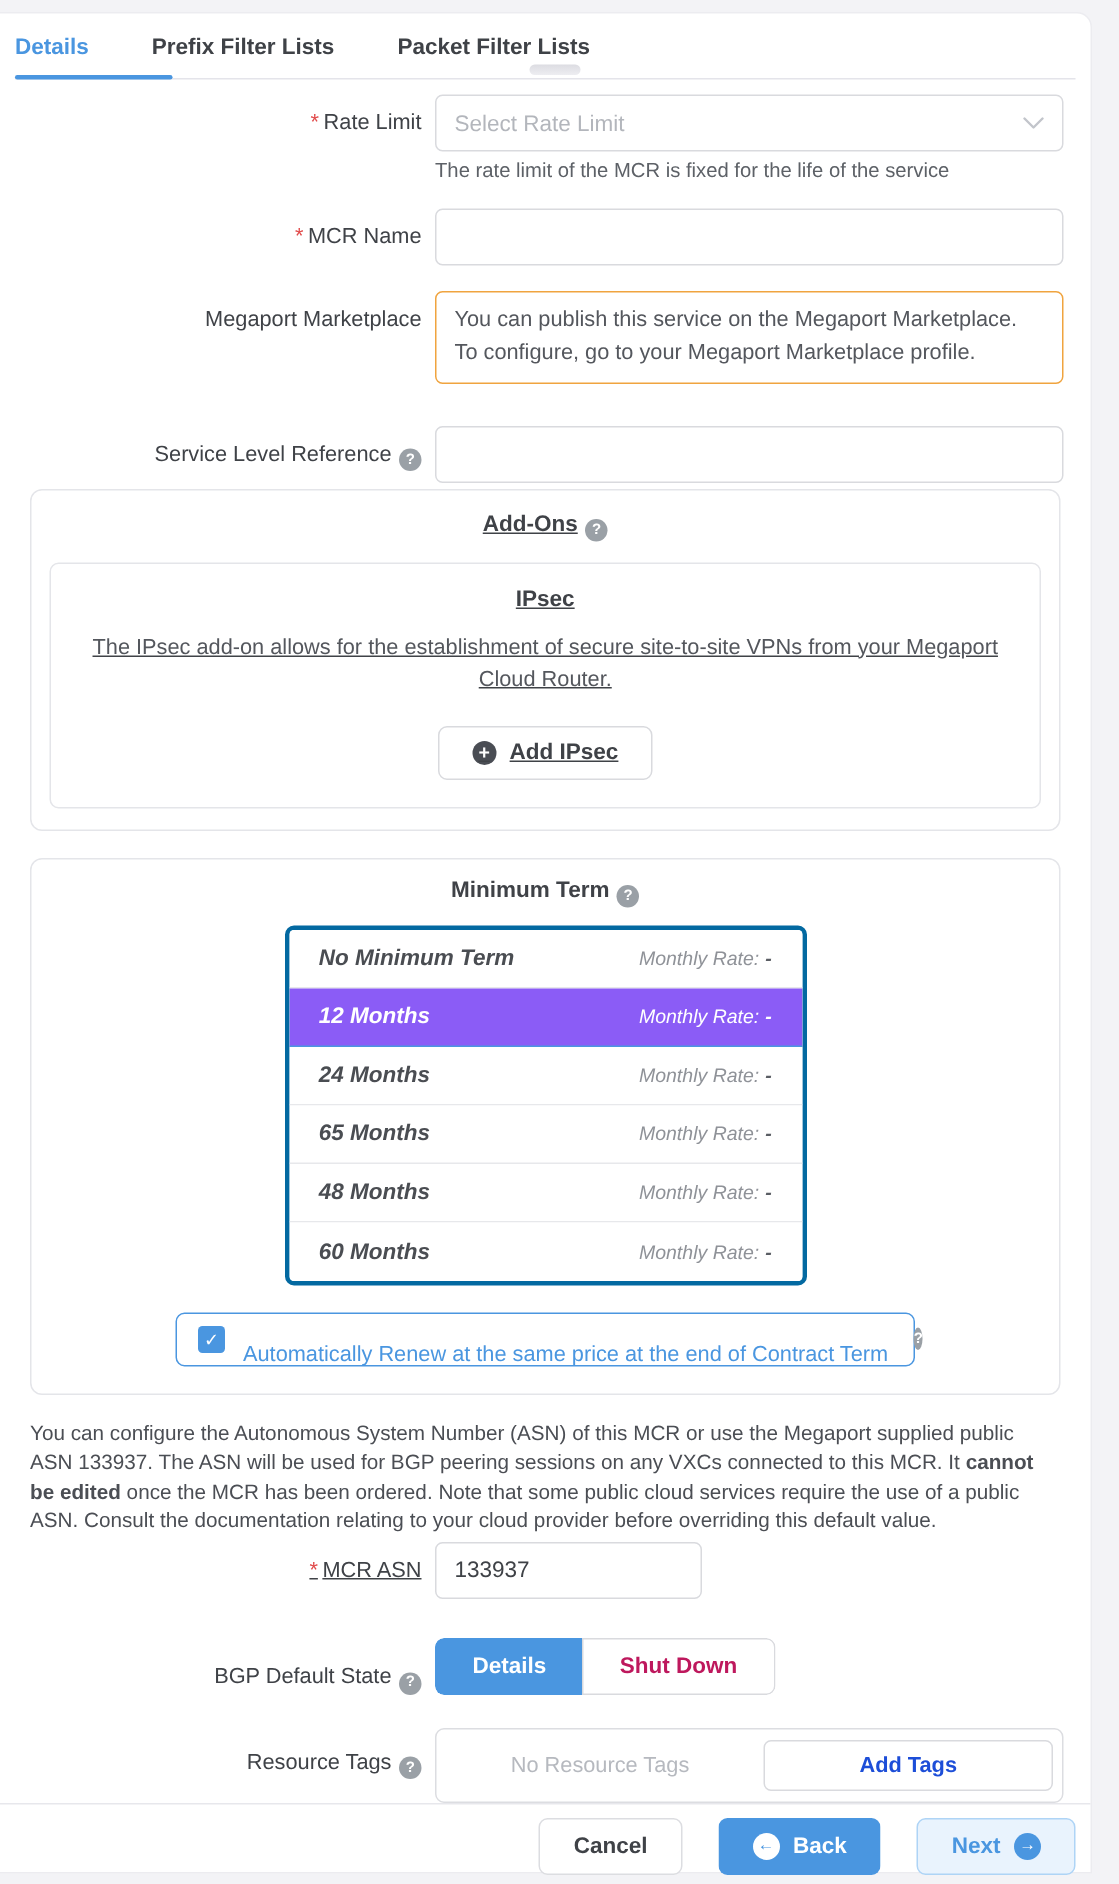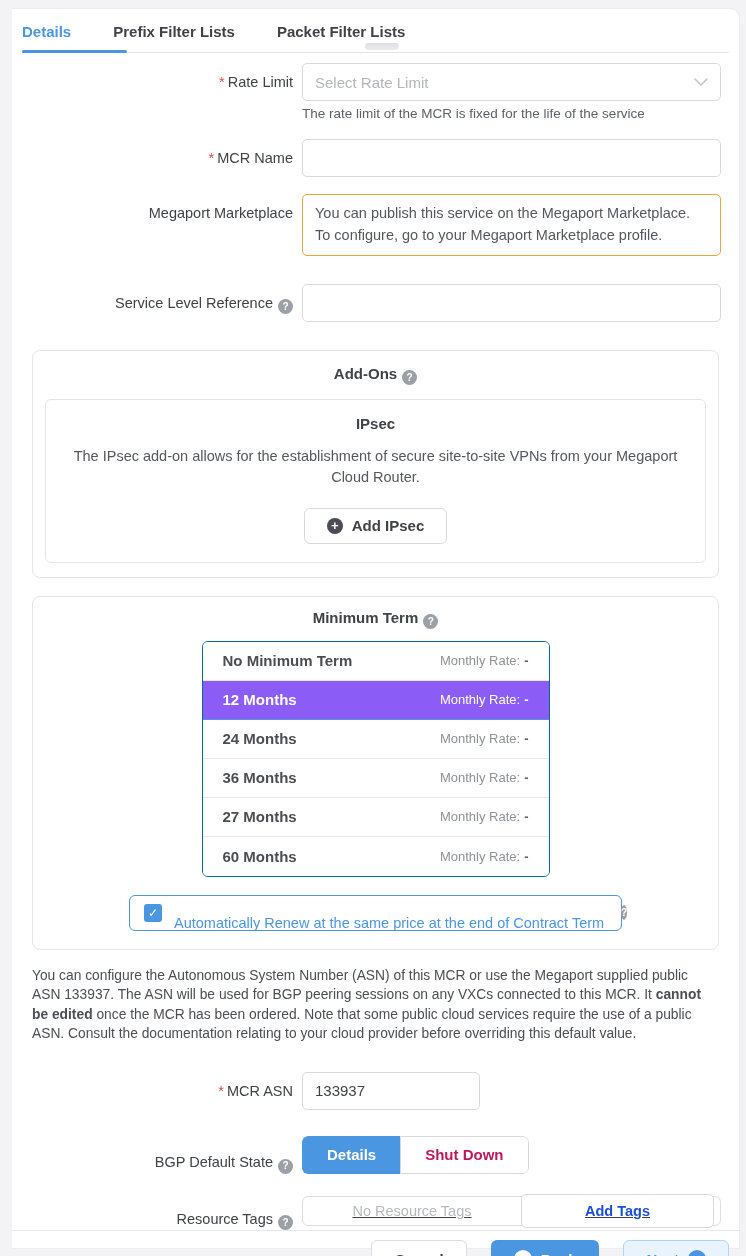--- a/index.html
+++ b/index.html
@@ -5,21 +5,21 @@
   * { margin:0; padding:0; box-sizing:border-box; }
   html,body { width:746px; height:1256px; }
   body {
     font-family:"Liberation Sans", sans-serif;
     background:#f3f3f6;
     color:#3f4247;
     overflow:hidden;
     position:relative;
   }
   .panel {
-    position:absolute; top:8px; left:12px;
+    position:absolute; top:8px; left:0;
     width:728px; height:1241px;
     background:#ffffff;
     border:1px solid #ececf0;
     border-left:none;
     border-top-right-radius:10px;
     display:flex; flex-direction:column;
     padding:0 10px;
   }
   .side-track { position:absolute; top:0; right:0; width:18px; height:1256px; background:#f3f3f6; }
 
@@ -58,21 +58,21 @@
   .ipsec-desc { text-align:center; font-size:14.5px; color:#54575d; line-height:1.45; margin:14px auto 0; max-width:640px; }
   .add-ipsec-btn {
     display:flex; align-items:center; gap:9px; margin:20px auto 0;
     border:1px solid #d9dade; border-radius:6px; background:#fff; padding:0 22px; height:36px;
     font-family:inherit; font-size:15px; font-weight:600; color:#3f4247; cursor:pointer;
   }
   .plus-badge { display:inline-flex; align-items:center; justify-content:center; width:16px; height:16px; border-radius:50%;
     background:#4a4d54; color:#fff; font-size:13px; font-weight:bold; line-height:1; }
 
   
-  .term-list { width:348px; margin:12px auto 0; border:1px solid #0369a1; border-radius:6px; overflow:hidden; }
+  .term-list { width:348px; margin:12px auto 0; border:3px solid #0369a1; border-radius:6px; overflow:hidden;font-style:italic; }
   .term-row { display:flex; align-items:center; justify-content:space-between; height:39px; padding:0 20px;
     border-bottom:1px solid #e7e8eb; background:#fff; cursor:pointer; }
   .term-row:last-child { border-bottom:none; }
   .term-label { font-size:15px; font-weight:600; color:#4a4d52; }
   .term-rate { font-size:13px; color:#8f9298; }
   .term-rate b { color:#5a5d63; margin-left:4px; font-weight:bold; }
   .term-row.selected { background:#8b5cf6; border-bottom-color:#4a96e0; }
   .term-row.selected .term-label, .term-row.selected .term-rate, .term-row.selected .term-rate b { color:#fff; }
 
   .renew-box { display:flex; align-items:center; gap:12px; margin:18px auto 0; width:493px; height:36px;
@@ -88,39 +88,39 @@
 
   
   .toggle { display:flex; height:38px; border-radius:6px; overflow:hidden; width:max-content; }
   .toggle-opt { display:flex; align-items:center; justify-content:center; padding:0 24px; font-size:15px; font-weight:600;
     border:1px solid #d9dade; background:#fff; color:#be185d; cursor:pointer; }
   .toggle-opt:first-child { border-radius:6px 0 0 6px; border-right:none; }
   .toggle-opt:last-child { border-radius:0 6px 6px 0; }
   .toggle-opt.on { background:#4a96e0; border-color:#4a96e0; color:#fff; }
 
   
-  .tags-box { display:flex; align-items:center; width:419px; height:30px; border:1px solid #dcdde1; border-radius:6px; padding:0 6px 0 0;text-decoration:underline; }
+  .tags-box { display:flex; align-items:center; width:419px; height:50px; border:1px solid #dcdde1; border-radius:6px; padding:0 6px 0 0; }
   .tags-empty { flex:1; text-align:center; font-size:14.5px; color:#b6b9bf; }
   .add-tags-btn { width:193px; height:34px; border:1px solid #d9dade; border-radius:5px; background:#fff;
     font-family:inherit; font-size:14.5px; font-weight:600; color:#1d4ed8; cursor:pointer; }
 
   
   .footer { margin-top:auto; border-top:1px solid #e7e7ec; margin-left:-10px; margin-right:-10px;
     padding:9px 10px 8px; display:flex; justify-content:flex-end; align-items:center; gap:24px; }
   .btn { height:38px; border-radius:6px; font-family:inherit; font-size:15px; font-weight:600; cursor:pointer;
     display:inline-flex; align-items:center; justify-content:center; gap:9px; padding:0 22px; border:1px solid transparent; }
   .btn-cancel { background:#fff; border-color:#dcdde1; color:#3f4247; }
   .btn-back { background:#4a96e0; color:#fff; }
   .btn-next { background:#e9f3fd; border-color:#aed4f6; color:#4a96e0; }
   .circle-ic { width:18px; height:18px; border-radius:50%; display:inline-flex; align-items:center; justify-content:center;
     font-size:11px; font-weight:bold; line-height:1; }
   .circle-ic.white { background:#fff; color:#4a96e0; }
   .circle-ic.blue { background:#4a96e0; color:#fff; }
 
-  .mt10{margin-top:10px;} .mt16{margin-top:28px;} .mt17{margin-top:17px;} .mt18{margin-top:18px;} .mt22{margin-top:22px;} .mt26{margin-top:26px;align-items:flex-end;} .mt28{margin-top:28px;}
+  .mt10{margin-top:10px;} .mt16{margin-top:4px;text-decoration:underline;} .mt17{margin-top:17px;} .mt18{margin-top:18px;} .mt22{margin-top:22px;} .mt26{margin-top:26px;align-items:flex-end;} .mt28{margin-top:28px;}
   .pt12{padding-top:12px;} .pb18{padding-bottom:18px;}
   .chev svg{ display:block; }
 </style>
 </head>
 <body>
 
 <div class="side-track"></div>
 
 <div class="panel">
 
@@ -199,25 +199,25 @@
       </div>
       <div class="term-row selected">
         <span class="term-label">12 Months</span>
         <span class="term-rate"><span>Monthly Rate:</span><b>-</b></span>
       </div>
       <div class="term-row">
         <span class="term-label">24 Months</span>
         <span class="term-rate"><span>Monthly Rate:</span><b>-</b></span>
       </div>
       <div class="term-row">
-        <span class="term-label">36 Months</span>
-        <span class="term-rate"><span>Monthly Rate:</span><b>-</b></span>
-      </div>
-      <div class="term-row">
-        <span class="term-label">27 Months</span>
+        <span class="term-label">65 Months</span>
+        <span class="term-rate"><span>Monthly Rate:</span><b>-</b></span>
+      </div>
+      <div class="term-row">
+        <span class="term-label">48 Months</span>
         <span class="term-rate"><span>Monthly Rate:</span><b>-</b></span>
       </div>
       <div class="term-row">
         <span class="term-label">60 Months</span>
         <span class="term-rate"><span>Monthly Rate:</span><b>-</b></span>
       </div>
     </div>
 
     <div class="renew-box">
       <span class="checkbox">✓</span>

